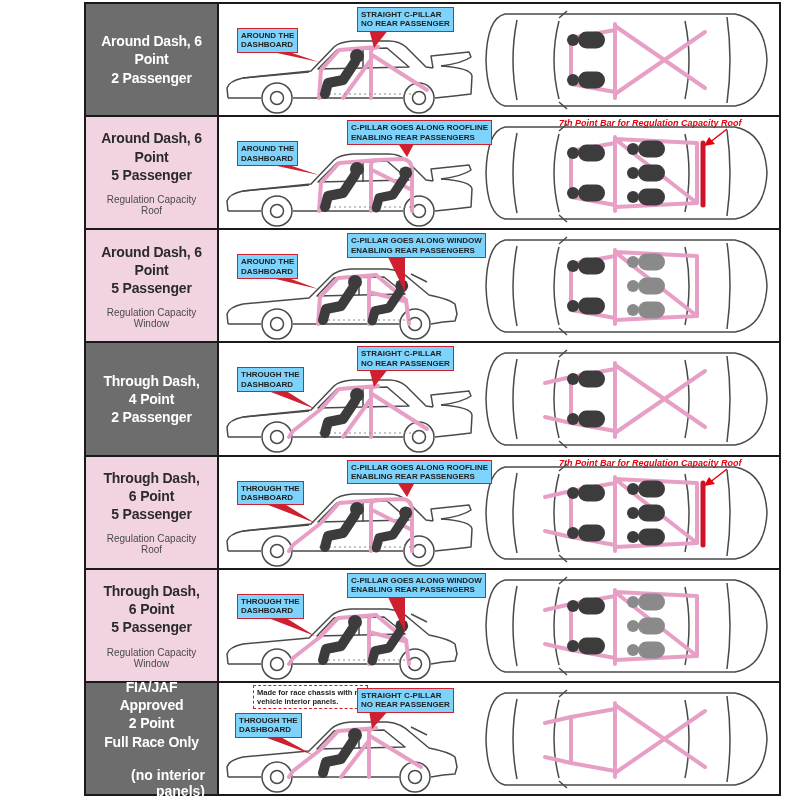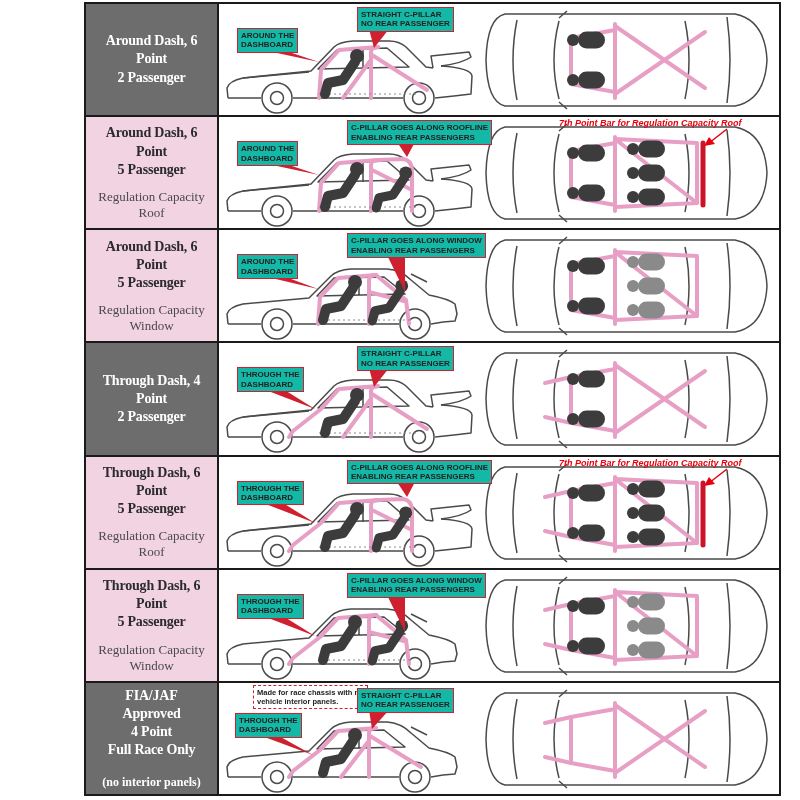--- a/index.html
+++ b/index.html
@@ -1,30 +1,30 @@
 <!DOCTYPE html>
 <html><head>
 <meta charset="utf-8">
 <style>
   html,body{margin:0;padding:0;}
   body{width:800px;height:800px;background:#ffffff;font-family:"Liberation Sans",sans-serif;position:relative;}
   .sheet{position:absolute;left:84px;top:2px;width:697px;height:794px;border:2px solid #1a1a1a;box-sizing:border-box;display:flex;flex-direction:column;background:#fff;}
   .row{flex:1;display:flex;border-bottom:2px solid #1a1a1a;min-height:0;}
   .row:last-child{border-bottom:none;}
-  .label{width:133px;flex:0 0 133px;border-right:2px solid #1a1a1a;display:flex;flex-direction:column;align-items:center;justify-content:center;text-align:center;padding:12px;box-sizing:border-box;font-family:Liberation Serif, serif;}
+  .label{width:133px;flex:0 0 133px;border-right:2px solid #1a1a1a;display:flex;flex-direction:column;align-items:center;justify-content:center;text-align:center;padding:12px;box-sizing:border-box;}
   .label.gray{background:#6d6d6d;color:#ffffff;}
   .label.pink{background:#f2d3e2;color:#2b2b2b;}
   .title{font-weight:700;font-size:14px;line-height:1.3;white-space:pre-line;letter-spacing:-0.2px;}
-  .subtitle{font-size:13px;margin-top:10px;white-space:pre-line;}
+  .subtitle{font-size:10px;margin-top:10px;white-space:pre-line;}
   .subtitle:empty{display:none;}
   .label.pink .subtitle{color:#4a4a4a;}
-  .label.gray .subtitle{color:#fff;font-weight:700;font-size:12px;margin-top:16px;}
+  .label.gray .subtitle{color:#fff;font-weight:700;font-size:14px;margin-top:16px;text-align:right;}
   .content{position:relative;flex:1;background:#fff;overflow:hidden;}
   .content svg{position:absolute;left:0;top:0;}
-  .callout{position:absolute;background:#14b8a6;border:1.8px solid #cf2030;color:#222;
+  .callout{position:absolute;background:#7dd3fc;border:1.8px solid #cf2030;color:#222;
            font-weight:700;font-size:8px;line-height:1.18;padding:2px 3px;white-space:pre-line;z-index:3;}
   .racenote{position:absolute;background:#fff;border:1.6px dashed #cf2030;color:#222;
            font-weight:600;font-size:7.5px;line-height:1.2;padding:2px 3px;white-space:pre-line;z-index:3;}
   .rednote{position:absolute;color:#e8000d;font-weight:700;font-style:italic;font-size:9px;
            z-index:3;white-space:nowrap;}
   .cage{stroke:#e79fc5;stroke-width:4;fill:none;stroke-linecap:round;stroke-linejoin:round;}
   .redbar{stroke:#cc1328;stroke-width:5;fill:none;stroke-linecap:round;}
   .dots{stroke:#8a8a8a;stroke-width:1;stroke-dasharray:2 3;fill:none;}
   .ptr{fill:#cf2030;}
   .ldr{stroke:#e8000d;stroke-width:1.5;fill:none;}
@@ -307,21 +307,21 @@
       <div class="callout" style="left:18px;top:24px">THROUGH THE
 DASHBOARD</div>
       <div class="callout" style="left:128px;top:3px">C-PILLAR GOES ALONG WINDOW
 ENABLING REAR PASSENGERS</div>
     </div>
   </div>
 
   <div class="row">
     <div class="label gray">
       <div class="title">FIA/JAF Approved
-4 Point
+2 Point
 Full Race Only</div>
       <div class="subtitle">(no interior panels)</div>
     </div>
     <div class="content">
       <svg viewBox="0 0 558 111" width="558" height="111">
         <g transform="translate(2,10)">
           <use href="#hatch-side"></use>
           <path class="cage" d="M148,84 L148,40 Q148,35 155,35"></path>
           <path class="cage" d="M155,35 L117,38 L99,57 L72,78 L68,84"></path>
           <path class="cage" d="M149,43 L200,74 M147,49 L120,84"></path>

